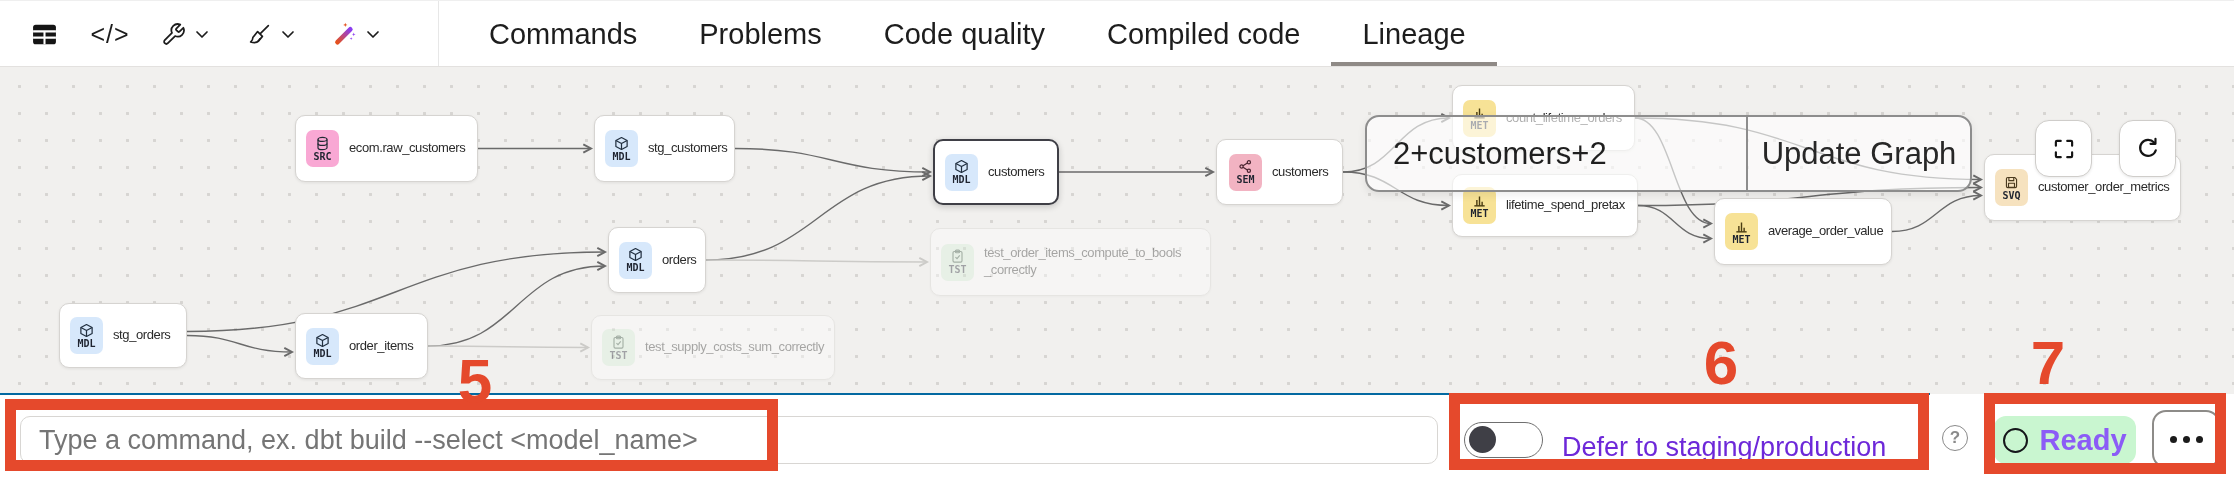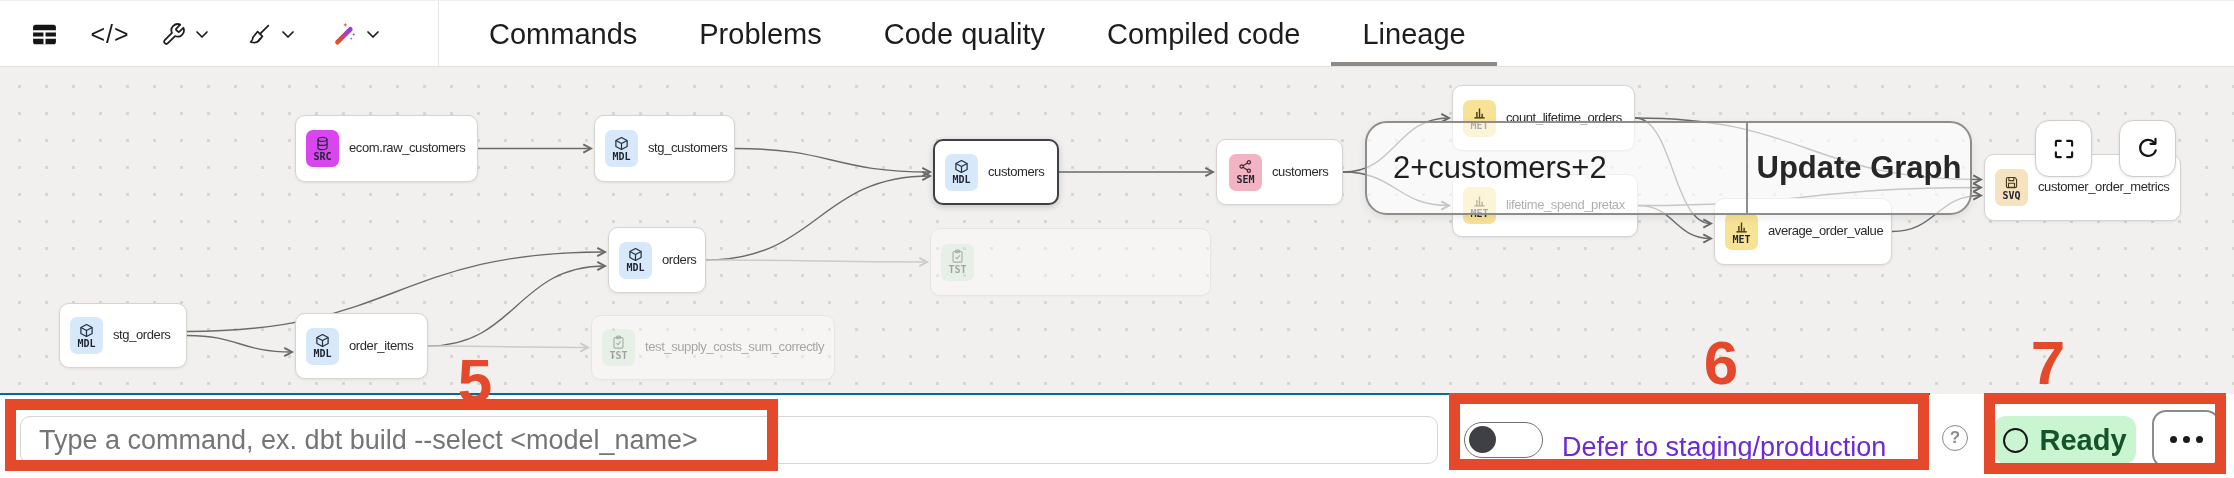--- a/index.html
+++ b/index.html
@@ -29,27 +29,27 @@
   .node.faded{opacity:.38;}
   .badge{width:33px;height:37px;border-radius:7px;display:flex;flex-direction:column;align-items:center;
          justify-content:center;gap:1px;flex:none;text-align:right;}
   .badge svg{width:15px;height:15px;display:block;}
   .badge .code{font-family:"DejaVu Sans Mono",monospace;font-size:10px;font-weight:700;color:#1f2430;line-height:1;}
   .node .label{font-size:13px;letter-spacing:-0.4px;color:#2b2b2b;font-weight:500;line-height:1.3;
                white-space:nowrap;padding-right:8px;}
   .node.faded .label{white-space:normal;overflow-wrap:anywhere;}
 
   
-  .selector{position:absolute;left:1365px;top:121px;width:607px;height:94px;box-sizing:border-box;
-            background:rgba(255,255,255,.62);border:2px solid #8d8d8d;border-radius:22px;display:flex;
+  .selector{position:absolute;left:1365px;top:115px;width:607px;height:77px;box-sizing:border-box;
+            background:rgba(255,255,255,.62);border:2px solid #8d8d8d;border-radius:14px;display:flex;
             z-index:6;box-shadow:0 3px 8px rgba(0,0,0,.08);}
   .selector .value{flex:1;display:flex;align-items:center;padding-left:26px;font-size:31px;color:#1f1f1f;cursor:text;}
   .selector .sep{width:2px;background:#8d8d8d;}
   .selector .update{width:222px;display:flex;align-items:center;justify-content:center;
-                    font-size:31px;font-weight:700;color:#272727;cursor:pointer;}
+                    font-size:31px;font-weight:400;color:#272727;cursor:pointer;}
 
   
   .ctrl{position:absolute;top:120px;width:57px;height:57px;background:#fff;border:1.5px solid #cfcdca;
         border-radius:14px;display:flex;align-items:center;justify-content:center;z-index:7;
         box-shadow:0 1px 3px rgba(0,0,0,.09);box-sizing:border-box;cursor:pointer;}
   .ctrl svg{display:block;}
 
   
   .bottombar{position:absolute;left:0;top:393px;width:1930px;height:85px;background:#fff;border-top:2px solid #0369a1;}
   .cmd-input{position:absolute;left:20px;top:21px;width:1418px;height:48px;box-sizing:border-box;
@@ -59,21 +59,21 @@
   .toggle{position:absolute;left:1464px;top:27px;width:79px;height:36px;box-sizing:border-box;
           border:1.5px solid #6f6f6f;border-radius:18px;background:#fff;cursor:pointer;}
   .knob{position:absolute;left:4px;top:3px;width:27px;height:27px;border-radius:50%;background:#3f3f46;}
   .defer-label{position:absolute;left:1562px;top:10px;height:85px;display:flex;align-items:center;
                font-size:27px;color:#6d28d9;font-weight:500;white-space:nowrap;}
   .help{position:absolute;left:1942px;top:30px;width:26px;height:26px;box-sizing:border-box;
         border:1.5px solid #8a8a8a;border-radius:50%;color:#8a8a8a;font-size:17px;font-weight:700;
         display:flex;align-items:center;justify-content:center;cursor:pointer;}
   .ready{position:absolute;left:1994px;top:21px;width:142px;height:48px;border-radius:12px;
          display:flex;align-items:center;justify-content:center;gap:11px;font-size:29px;font-weight:600;
-         color:#14532d;cursor:pointer;}
+         color:#8b5cf6;cursor:pointer;}
   .ready .dot{width:25px;height:25px;box-sizing:border-box;border:2.5px solid #15171a;border-radius:50%;}
   .more-btn{position:absolute;left:2152px;top:15px;width:68px;height:58px;box-sizing:border-box;
             border:2px solid #8d8b88;border-radius:14px;background:#fff;display:flex;align-items:center;
             justify-content:center;cursor:pointer;gap:6px;}
   .more-btn i{width:7px;height:7px;border-radius:50%;background:#1b1b1b;}
 
   
   .ann-box{position:absolute;box-sizing:border-box;border:11px solid #e5492c;z-index:40;pointer-events:none;}
   .ann-num{position:absolute;z-index:41;color:#e5492c;font-size:62px;font-weight:700;line-height:1;
            transform:translateX(-50%);pointer-events:none;}
@@ -174,21 +174,21 @@
       <path d="M 1343 172 C 1396 172, 1396 118, 1449 118" fill="none" stroke="#6a6a6a" stroke-width="1.4" marker-end="url(#arrow)"></path>
       <path d="M 1343 172 C 1396 172, 1396 205.5, 1449 205.5" fill="none" stroke="#6a6a6a" stroke-width="1.4" marker-end="url(#arrow)"></path>
       <path d="M 1635 118 C 1673 118, 1673 223.5, 1711 223.5" fill="none" stroke="#6a6a6a" stroke-width="1.4" marker-end="url(#arrow)"></path>
       <path d="M 1638 205.5 C 1674.5 205.5, 1674.5 238.5, 1711 238.5" fill="none" stroke="#6a6a6a" stroke-width="1.4" marker-end="url(#arrow)"></path>
       <path d="M 1635 118 C 1808 118, 1808 179.5, 1981 179.5" fill="none" stroke="#6a6a6a" stroke-width="1.4" marker-end="url(#arrow)"></path>
       <path d="M 1638 205.5 C 1809.5 205.5, 1809.5 187.5, 1981 187.5" fill="none" stroke="#6a6a6a" stroke-width="1.4" marker-end="url(#arrow)"></path>
       <path d="M 1892 231.5 C 1936.5 231.5, 1936.5 195.5, 1981 195.5" fill="none" stroke="#6a6a6a" stroke-width="1.4" marker-end="url(#arrow)"></path>
     </svg>
   <div id="nodes-layer">
       <div class="node" style="left: 295px; top: 115px; width: 183px; height: 67px;">
-        <span class="badge" style="background: #d946ef;">
+        <span class="badge" style="background: #f9a8d4;">
           <svg viewBox="0 0 16 16" fill="none" stroke="#1f2a33" stroke-width="1.3">
             <ellipse cx="8" cy="3.6" rx="4.8" ry="2.1"></ellipse>
             <path d="M3.2 3.6v8.8c0 1.15 2.15 2.1 4.8 2.1s4.8-.95 4.8-2.1V3.6"></path>
             <path d="M3.2 8c0 1.15 2.15 2.1 4.8 2.1S12.8 9.15 12.8 8"></path>
           </svg>
           <span class="code">SRC</span>
         </span>
         <span class="label">ecom.raw_customers</span>
       </div>
       <div class="node" style="left: 594px; top: 115px; width: 141px; height: 67px;">
@@ -255,20 +255,21 @@
       </div>
       <div class="node faded" style="left: 930px; top: 228px; width: 281px; height: 68px;">
         <span class="badge" style="background: rgb(217, 240, 218);">
           <svg viewBox="0 0 16 16" fill="none" stroke="#2a4a33" stroke-width="1.2">
             <rect x="3.2" y="2.6" width="9.6" height="11.4" rx="1.4"></rect>
             <rect x="5.8" y="1.2" width="4.4" height="2.8" rx="1"></rect>
             <path d="M5.8 8.6l1.7 1.7 2.9-3.4"></path>
           </svg>
           <span class="code">TST</span>
         </span>
+        <span class="label" style="width: 200px;">test_order_items_compute_to_bools_correctly</span>
       </div>
       <div class="node faded" style="left: 591px; top: 315px; width: 244px; height: 65px;">
         <span class="badge" style="background: rgb(217, 240, 218);">
           <svg viewBox="0 0 16 16" fill="none" stroke="#2a4a33" stroke-width="1.2">
             <rect x="3.2" y="2.6" width="9.6" height="11.4" rx="1.4"></rect>
             <rect x="5.8" y="1.2" width="4.4" height="2.8" rx="1"></rect>
             <path d="M5.8 8.6l1.7 1.7 2.9-3.4"></path>
           </svg>
           <span class="code">TST</span>
         </span>

